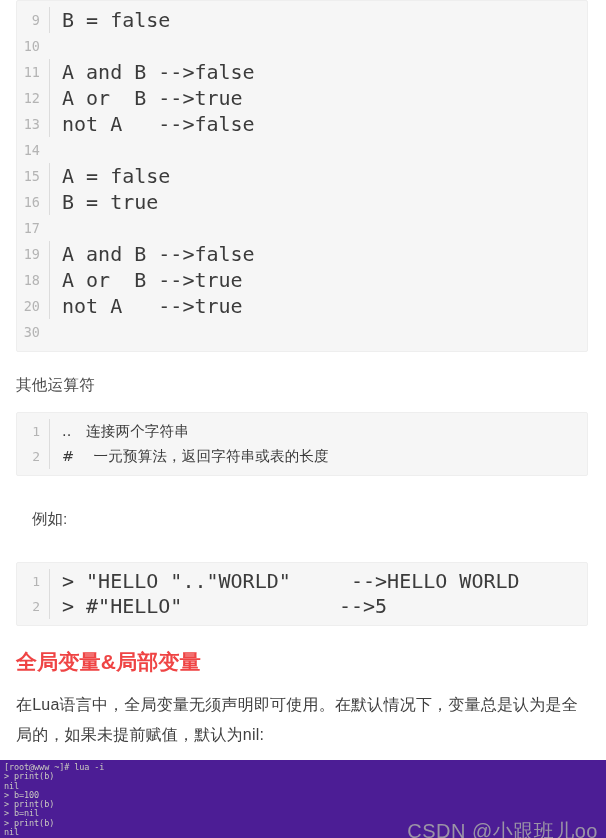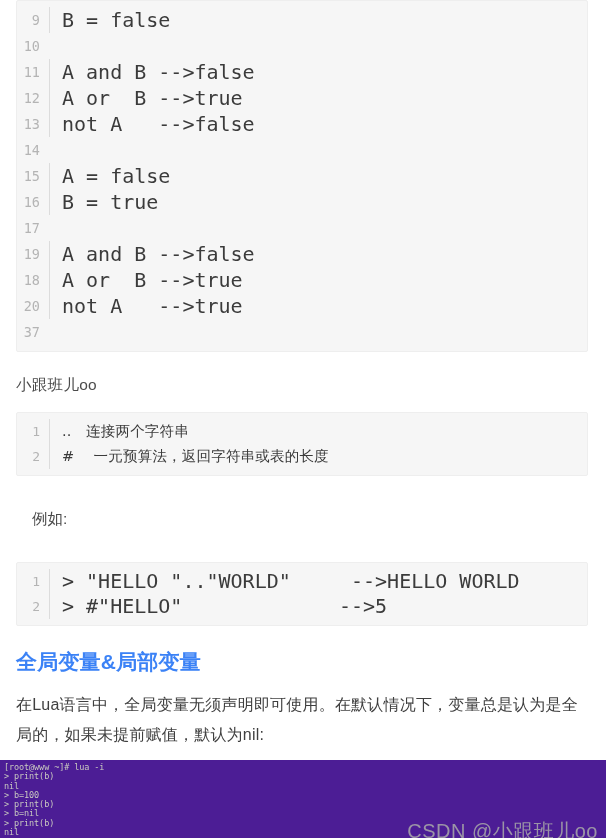--- a/index.html
+++ b/index.html
@@ -85,21 +85,21 @@
     font-size: 15.5px;
     font-weight: 400;
     color: #4b4b4b;
     line-height: 22px;
   }
   .h2-head {
     margin: 0;
     padding: 0 16px;
     font-size: 21px;
     font-weight: bold;
-    color: #3b82f6;
+    color: #ef4444;
     line-height: 28px;
     letter-spacing: .2px;
   }
   .para {
     margin: 0;
     padding: 0 18px 0 16px;
     font-size: 16px;
     font-weight: 400;
     color: #3f3f3f;
     line-height: 30px;
@@ -187,28 +187,28 @@
     </div>
     <div class="code-line">
       <span class="ln">18</span>
       <span class="code-text">A or  B --&gt;true</span>
     </div>
     <div class="code-line">
       <span class="ln">20</span>
       <span class="code-text">not A   --&gt;true</span>
     </div>
     <div class="code-line">
-      <span class="ln">37</span>
+      <span class="ln">30</span>
       <span class="code-text"></span>
     </div>
   </div>
 
   <div class="spacer-22"></div>
 
-  <h3 class="sub-head">小跟班儿oo</h3>
+  <h3 class="sub-head">其他运算符</h3>
 
   <div class="spacer-16"></div>
 
   <div class="codeblock compact cjk">
     <div class="code-line">
       <span class="ln">1</span>
       <span class="code-text">..   连接两个字符串</span>
     </div>
     <div class="code-line">
       <span class="ln">2</span>

